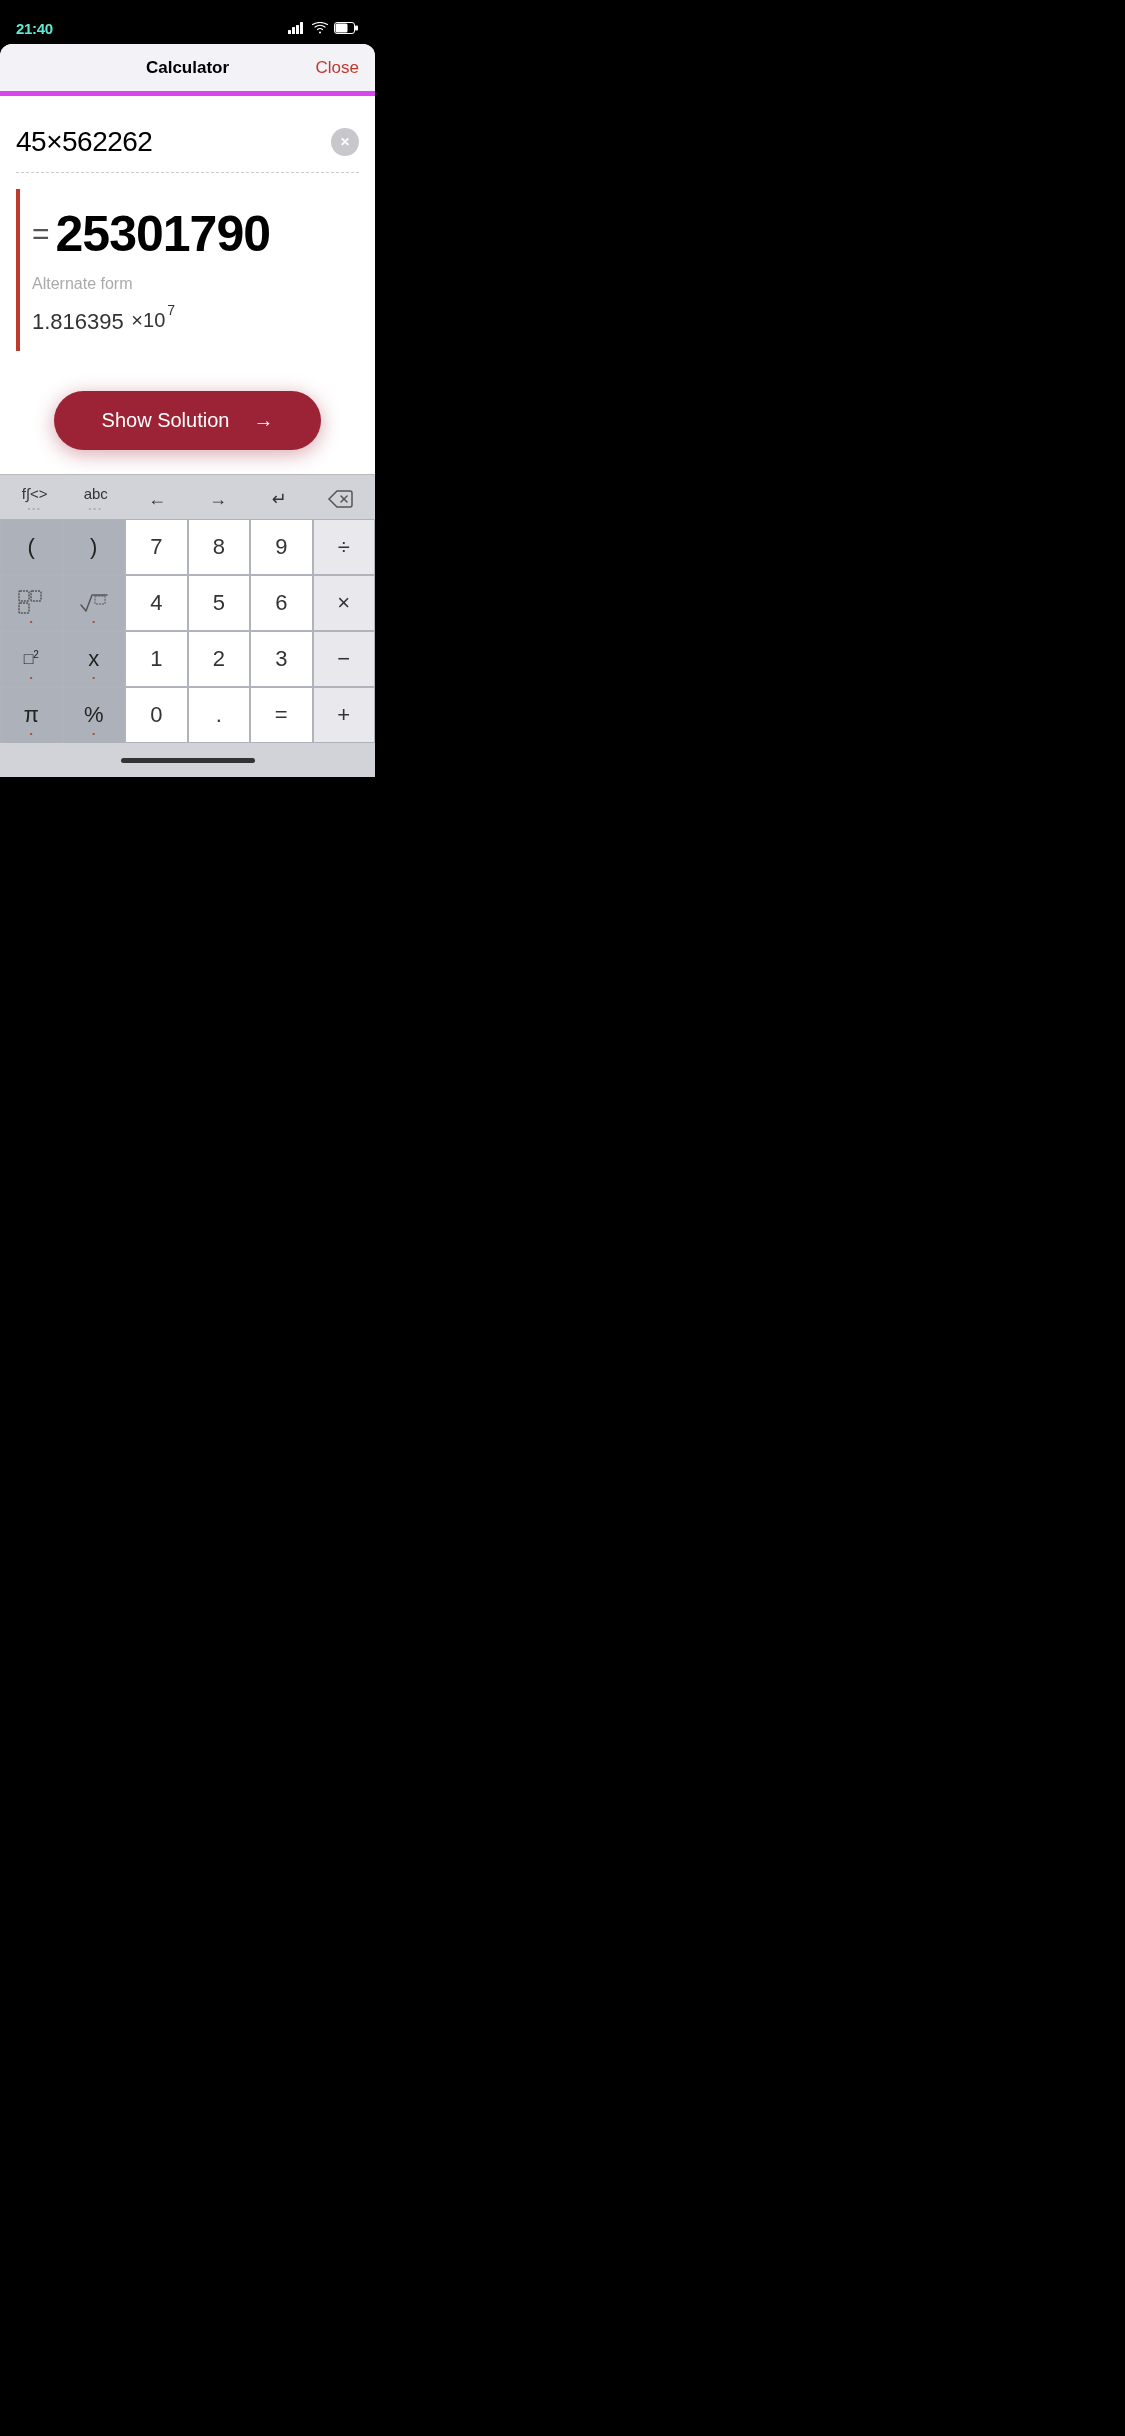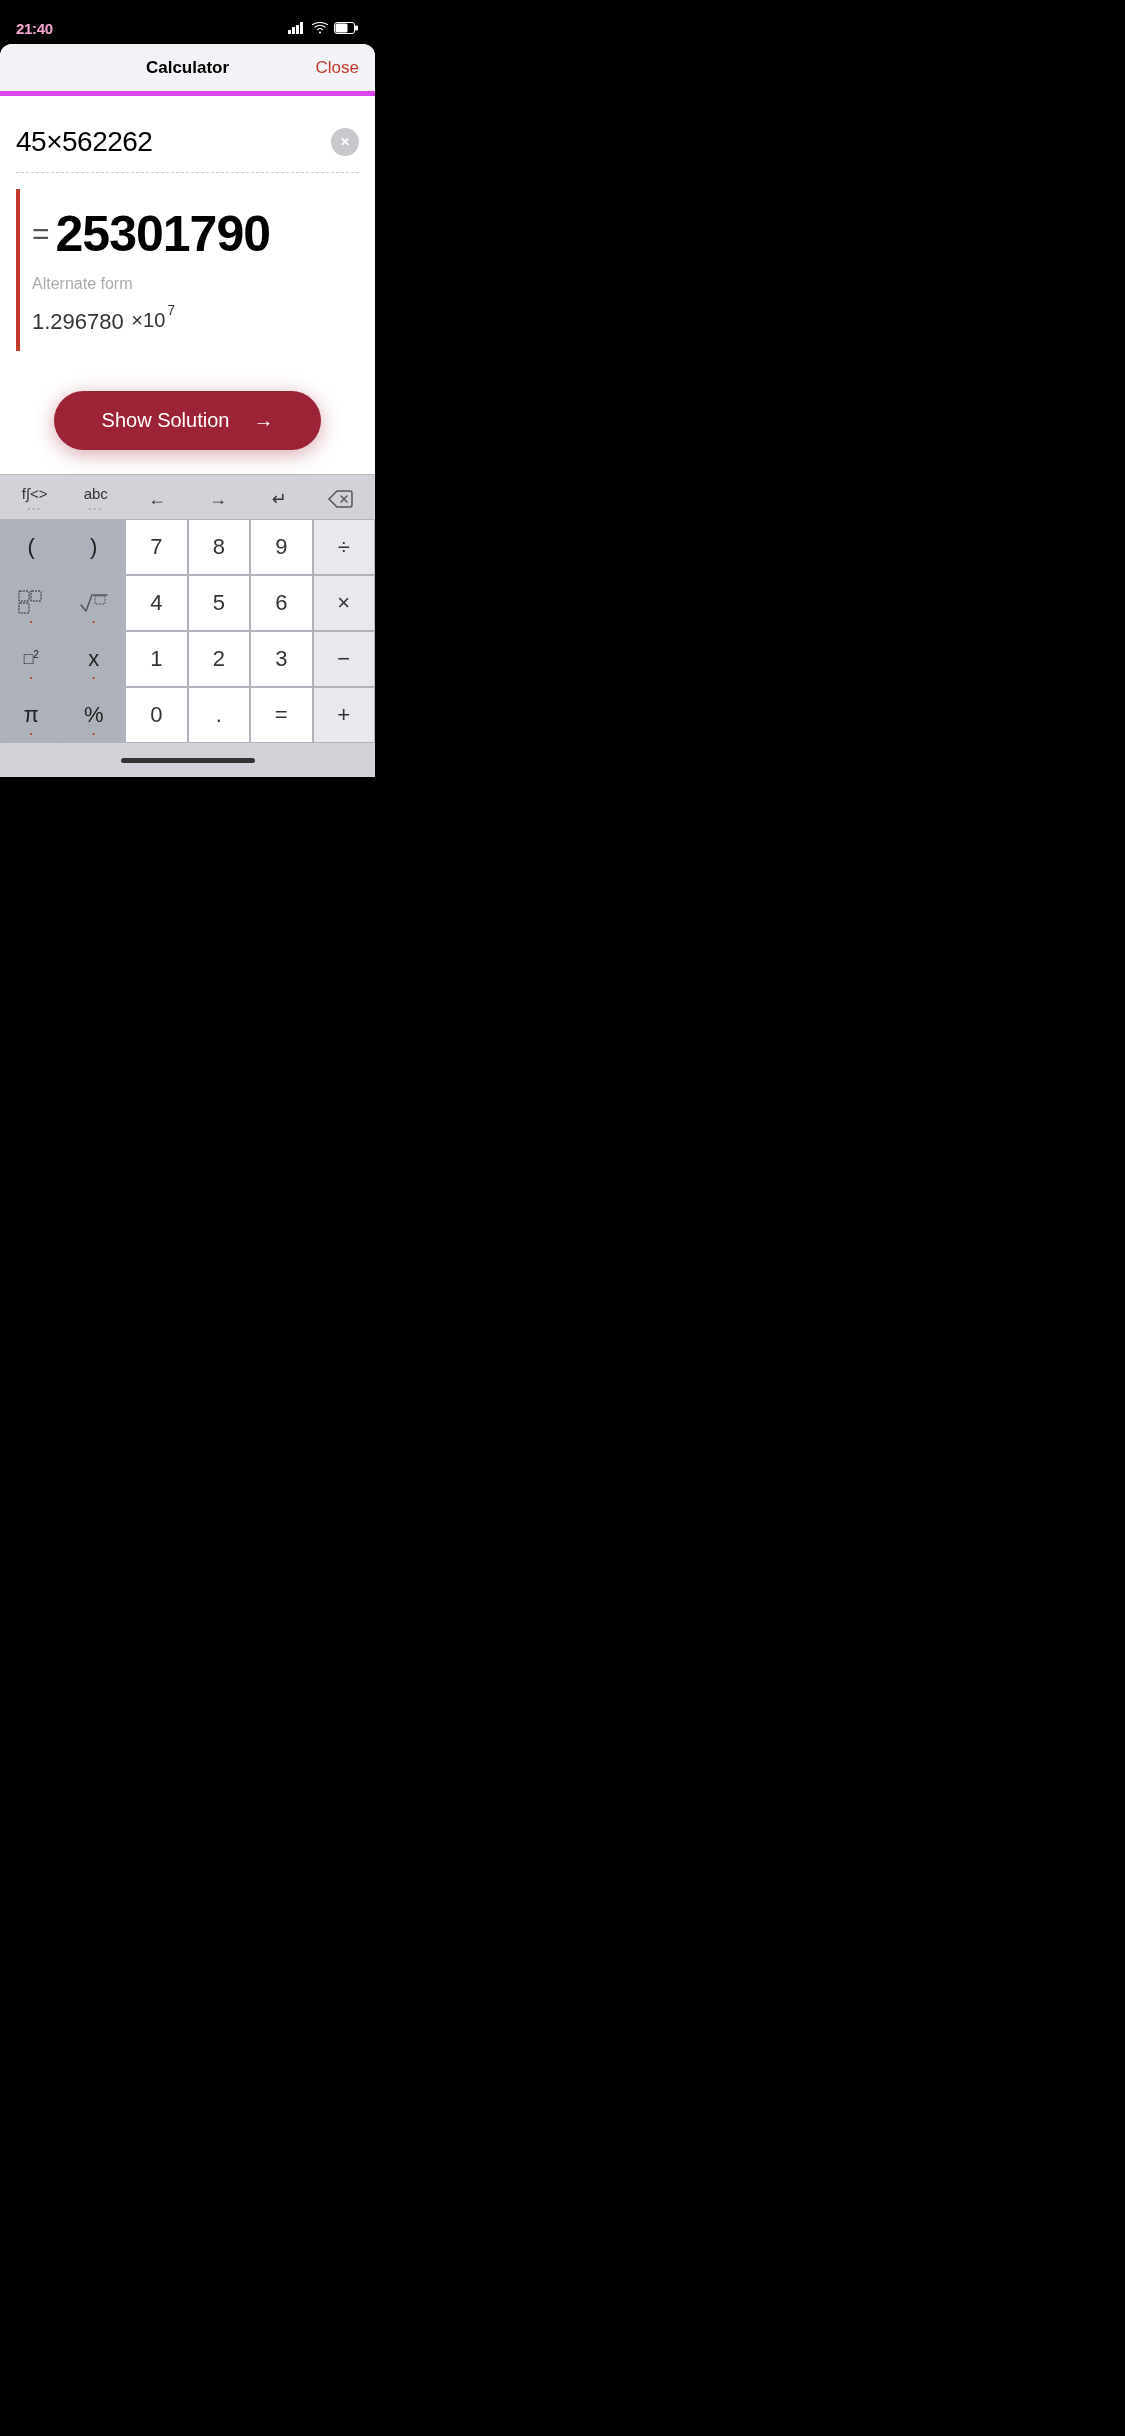--- a/index.html
+++ b/index.html
@@ -16,21 +16,21 @@
     
     .status-bar {
       background: #000;
       height: 44px;
       display: flex;
       align-items: center;
       justify-content: space-between;
       padding: 12px 16px 0 16px;
     }
     .status-time {
-      color: #f9a8d4;
+      color: #5eead4;
       font-size: 15px;
       font-weight: 600;
       letter-spacing: -0.3px;
     }
     .status-icons {
       display: flex;
       align-items: center;
       gap: 6px;
     }
 
@@ -342,21 +342,21 @@
 
     <hr class="divider">
 
     <div class="result-area">
       <div class="result-equals-row">
         <span class="equals-sign">=</span>
         <span class="result-value">25301790</span>
       </div>
       <div class="alternate-label">Alternate form</div>
       <div class="alternate-value">
-        <span class="alt-base">1.296780</span>
+        <span class="alt-base">1.816395</span>
         <span class="alt-times">&nbsp;×10</span>
           <span class="alt-exp">7</span>
       </div>
     </div>
 
   </div>
 
   <div class="show-solution-area">
     <div class="show-solution-btn">
       <span class="show-solution-label">Show Solution</span>

